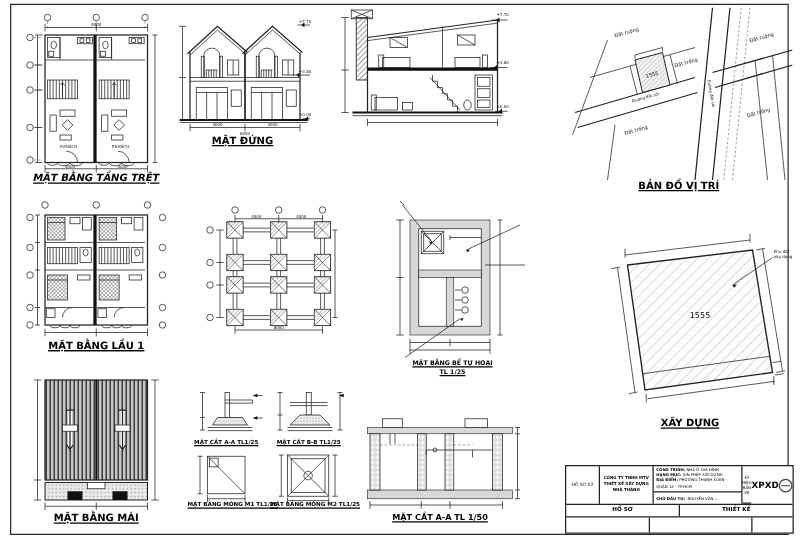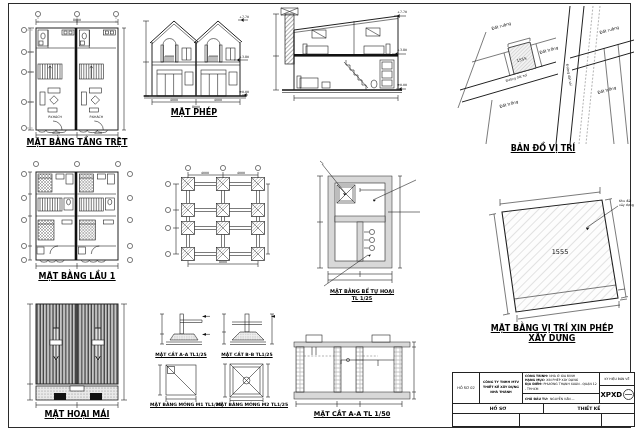--- a/index.html
+++ b/index.html
@@ -24,41 +24,41 @@
   .t6{font-size:6.5px;fill:#111;}
   .dsh{stroke:#555;stroke-width:.45;stroke-dasharray:2,1.6;fill:none;}
   
   .tb{position:absolute;left:452px;top:372px;width:181px;height:53px;border:1px solid #222;display:flex;flex-direction:column;background:#fff;color:#000;}
   .tb-top{display:flex;flex:0 0 30px;border-bottom:1px solid #222;min-height:0;}
   .tb-c1{flex:0 0 26px;border-right:1px solid #222;display:flex;align-items:center;justify-content:center;font-size:3.5px;text-align:center;}
   .tb-c2{flex:0 0 40px;border-right:1px solid #222;font-size:3.2px;font-weight:bold;text-align:center;display:flex;flex-direction:column;justify-content:center;gap:1px;padding:1px;line-height:1.2;}
   .tb-c3{flex:1;border-right:1px solid #222;display:flex;flex-direction:column;min-width:0;}
   .tb-c3-top{flex:1;border-bottom:1px solid #222;font-size:3.1px;padding:1px 2px;line-height:1.35;overflow:hidden;}
   .tb-c3-bot{flex:0 0 9px;font-size:3.1px;padding:0 2px;display:flex;align-items:center;gap:2px;overflow:hidden;}
-  .tb-c4{flex:0 0 34px;display:flex;flex-direction:column;}
+  .tb-c4{flex:0 0 34px;display:flex;flex-direction:row;}
   .tb-c4-top{flex:1;font-size:3.1px;text-align:center;border-bottom:1px solid #222;display:flex;align-items:center;justify-content:center;}
   .tb-c4-bot{flex:0 0 17px;display:flex;align-items:center;justify-content:space-evenly;}
   .code{font-size:7px;font-weight:bold;}
   .stamp{width:11px;height:11px;border:1px solid #444;border-radius:50%;box-sizing:border-box;position:relative;}
   .stamp::after{content:"";position:absolute;left:1px;top:4px;width:7px;height:1px;background:#666;}
   .tb-mid{flex:0 0 9px;display:flex;border-bottom:1px solid #222;font-size:4.5px;font-weight:bold;}
   .tb-mid div{flex:1;display:flex;align-items:center;justify-content:center;}
   .tb-mid .l{border-right:1px solid #222;}
   .tb-bot{flex:1;display:flex;}
   .tb-bot .b1{width:66px;border-right:1px solid #222;}
   .tb-bot .b2{width:81px;border-right:1px solid #222;}
   .tb-bot .b3{flex:1;}
 </style>
 </head>
 <body>
 
 <div class="sheet">
   <div class="frame"></div>
 
-  <div class="panel" style="left:18px;top:6px;width:118px;">
+  <div class="panel" style="left:18px;top:6px;width:118px;font-style:italic;">
     <svg width="118" height="132" viewBox="0 0 118 132">
       <g>
         <circle class="s" cx="6" cy="24" r="2.6"></circle>
           <circle class="s" cx="6" cy="46" r="2.6"></circle>
           <circle class="s" cx="6" cy="66" r="2.6"></circle>
           <circle class="s" cx="6" cy="96" r="2.6"></circle>
           <circle class="s" cx="6" cy="122" r="2.6"></circle>
         <circle class="s" cx="20" cy="8" r="2.6"></circle>
           <circle class="s" cx="59" cy="8" r="2.6"></circle>
           <circle class="s" cx="98" cy="8" r="2.6"></circle>
@@ -130,21 +130,21 @@
         <text class="t" x="111" y="85" text-anchor="end">±0.00</text>
       </g>
       <g>
         <path class="s" d="M8,13 V88 M5,13 H11 M5,54 H11 M5,88 H11"></path>
         <path class="s" d="M14,94 H102 M14,91 V97 M58,91 V97 M102,91 V97"></path>
         <text class="t" x="36" y="93" text-anchor="middle">4000</text>
         <text class="t" x="80" y="93" text-anchor="middle">4000</text>
         <text class="t" x="58" y="100" text-anchor="middle">8000</text>
       </g>
     </svg>
-    <div class="cap c8">MẶT PHÉP</div>
+    <div class="cap c8">MẶT ĐỨNG</div>
   </div>
 
   <div class="panel" style="left:266px;top:4px;width:142px;">
     <svg width="142" height="102" viewBox="0 0 142 102">
       <defs>
         <pattern id="sc-h" width="3" height="3" patternUnits="userSpaceOnUse" patternTransform="rotate(45)">
           <rect width="3" height="3" fill="#fff"></rect>
             <line x1="0" y1="0" x2="0" y2="3" stroke="#333" stroke-width=".8"></line>
         </pattern>
       </defs>
@@ -396,21 +396,21 @@
       <rect x="16" y="86" width="82" height="14" fill="url(#rf-d)" stroke="#222" stroke-width=".8"></rect>
       <rect class="f" x="34" y="93" width="12" height="7"></rect>
       <rect class="f" x="70" y="93" width="12" height="7"></rect>
       <rect class="w" x="50" y="86" width="14" height="5"></rect>
       <g>
         <path class="s" d="M10,4 V100 M7,4 H13 M7,84 H13 M7,100 H13"></path>
         <path class="s" d="M104,4 V100 M101,4 H107 M101,100 H107"></path>
         <path class="s" d="M16,105 H98 M16,102 V108 M57,102 V108 M98,102 V108"></path>
       </g>
     </svg>
-    <div class="cap c8">MẶT HOẠI MÁI</div>
+    <div class="cap c8">MẶT BẰNG MÁI</div>
   </div>
 
   <div class="panel" style="left:150px;top:312px;width:62px;">
     <svg width="62" height="40" viewBox="0 0 62 40">
       <defs>
         <pattern id="aa-d" width="2.4" height="2.4" patternUnits="userSpaceOnUse">
           <rect width="2.4" height="2.4" fill="#efefef"></rect>
             <circle cx=".8" cy=".8" r=".4" fill="#777"></circle>
         </pattern>
       </defs>
@@ -517,21 +517,21 @@
       </g>
       <g>
         <path class="s" d="M32,18 L132,6 M32,13 v7 M132,1 v7"></path>
         <path class="s" d="M26,28 L40,128 M21,29 l7,-1.4 M35,129 l7,-1.4"></path>
         <path class="s" d="M142,13 L158,111 M137,14 l7,-1.4 M153,112 l7,-1.4"></path>
         <path class="s" d="M50,133 L152,119 M49,129 v7 M151,115 v7"></path>
         <path class="s" d="M150,104 l7,-1 M152,114 l7,-1"></path>
       </g>
     </svg>
     <div class="cap c8">
-      <span>MẶT BẰNG VỊ TRÍ XIN PHÉP</span><br>
+      <br>
       <span>XÂY DỰNG</span>
     </div>
   </div>
 
   <div class="tb">
     <div class="tb-top">
       <div class="tb-c1">HỒ SƠ 02</div>
       <div class="tb-c2">
         <span>CÔNG TY TNHH MTV</span>
         <span>THIẾT KẾ XÂY DỰNG</span>

